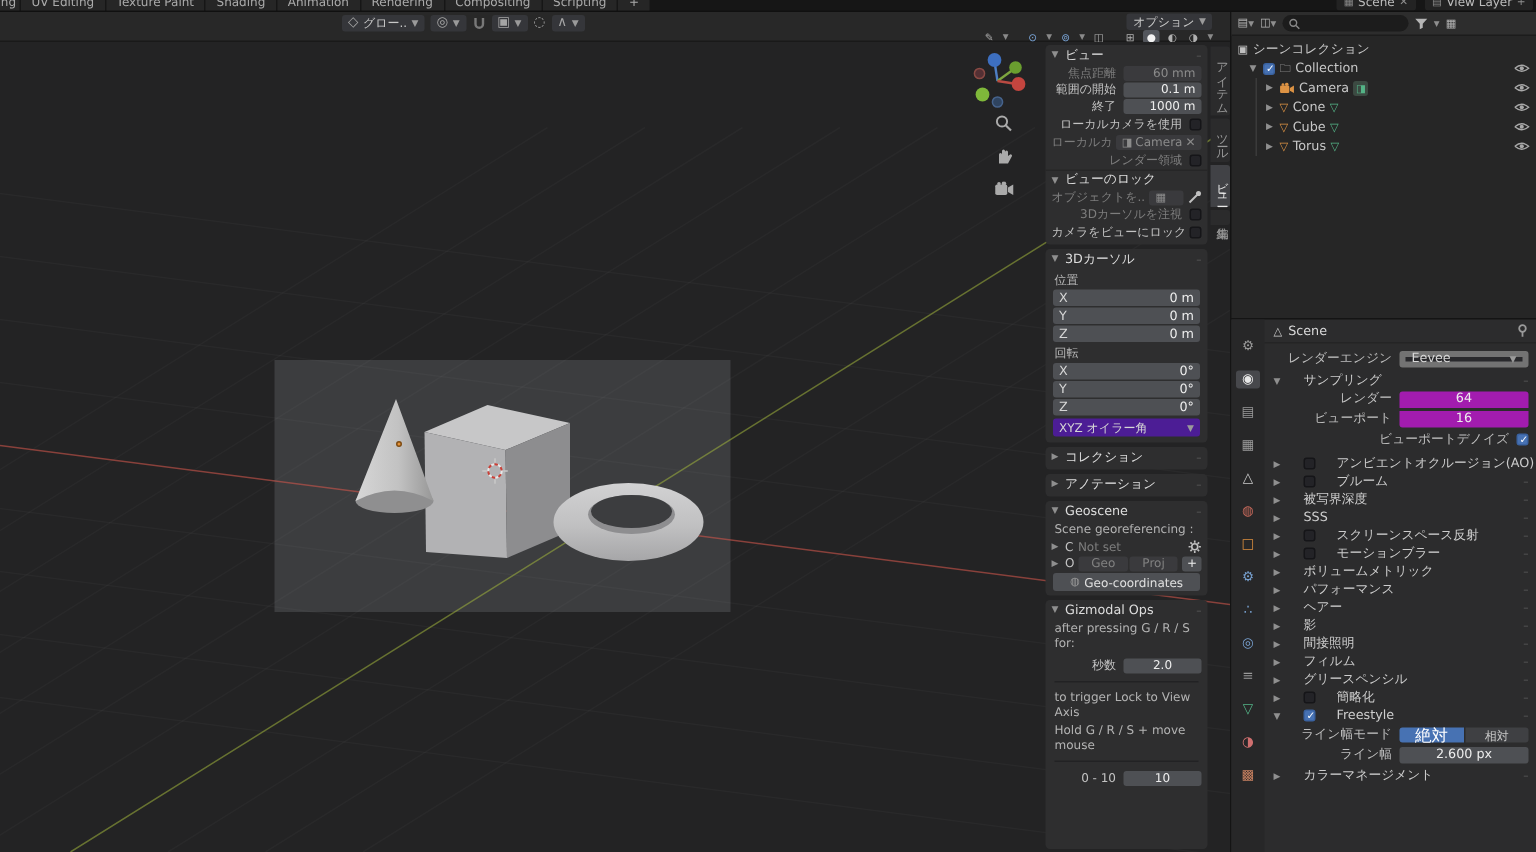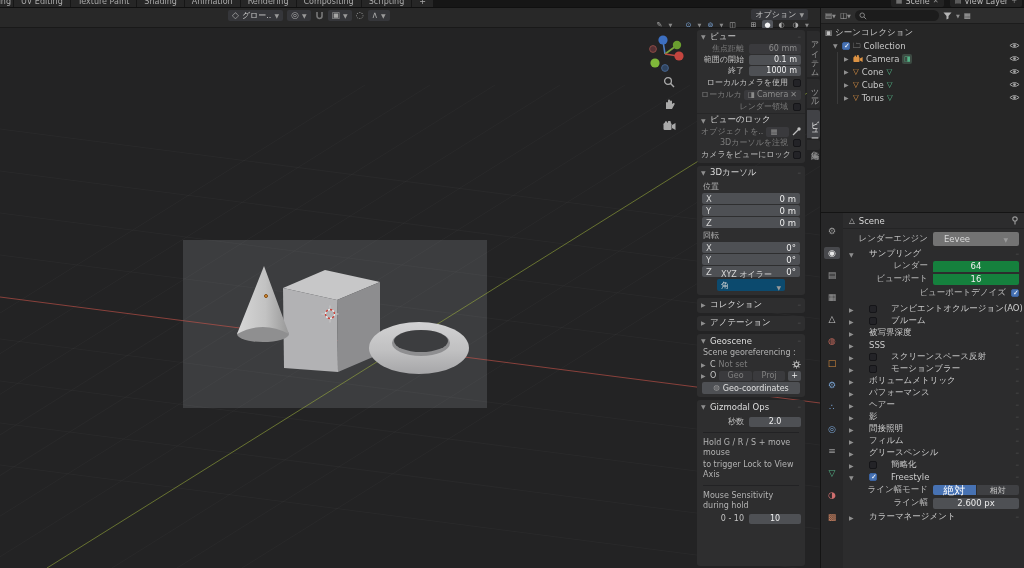--- a/index.html
+++ b/index.html
@@ -54,21 +54,21 @@
 .pf.ctr{justify-content:center}
 .pf.dis{background:#3a3a3d;color:#8b8b8b}
 .dis-t{color:#7d7d7d}
 .cb{width:8px;height:8px;background:#232327;border:1px solid #151518;border-radius:2px;flex:none;position:relative}
 .cb.on{background:#4772b3;border-color:#3a62a0}
 .cb.on::after{content:"✓";position:absolute;left:1px;top:-1px;font-size:7px;color:#fff}
 .xyz{display:flex;flex-direction:column;gap:1px;padding:0 5px}
 .xyz .pf{height:11px;justify-content:space-between}
 .xlab{color:#d6d6d6}
 .slabel{padding:2px 6px 1px;color:#b9b9b9;font-size:8px}
-.ddown{margin:2px 20px;background:#0c4a6e;border-radius:2px;height:12px;display:flex;align-items:flex-end;padding:0 4px;color:#d5d5d5;font-size:8px}
+.ddown{margin:2px 5px;background:#4c1d95;border-radius:2px;height:12px;display:flex;align-items:center;padding:0 4px;color:#d5d5d5;font-size:8px}
 .ddown .ar{margin-left:auto;font-size:6px;color:#9a9a9a}
 .txt{padding:1px 6px;color:#b3b3b3;font-size:8px;line-height:10px}
 .hr{border-top:1px solid #222224;margin:4px 6px}
 .gbtn{margin:1px 5px;background:#4e5054;border-radius:2px;height:12px;display:flex;align-items:center;justify-content:center;gap:3px;color:#e0e0e0;font-size:8px}
 .segsm{display:flex;gap:1px}
 .segsm .sg{background:#3a3a3d;color:#808080;border-radius:2px;height:10px;display:flex;align-items:center;justify-content:center;padding:0 6px;font-size:8px}
 
 
 .sidetabs{left:807px;top:28px;width:13px;height:540px;display:flex;flex-direction:column;gap:2px;padding-top:3px}
 .stab{writing-mode:vertical-rl;font-size:8px;color:#9a9a9a;background:#2b2b2c;border-radius:0 2px 2px 0;padding:5px 1px;text-align:center}
@@ -87,22 +87,22 @@
 
 
 .props{left:820px;top:212px;width:204px;height:356px;background:#2c2c2d;border-left:1px solid #141414;border-top:1px solid #141414}
 .ptabs{position:absolute;left:0;top:0;width:22px;height:356px;background:#272728;display:flex;flex-direction:column;align-items:center;padding-top:12px;gap:10px}
 .ptab{width:16px;height:12px;display:flex;align-items:center;justify-content:center;font-size:9px;color:#9a9a9a}
 .ptab.act{background:#47484c;border-radius:2px;color:#e8e8e8}
 .pcontent{position:absolute;left:22px;top:0;width:182px;height:356px}
 .pchead{height:16px;display:flex;align-items:center;gap:4px;padding:0 6px;border-bottom:1px solid #242425;color:#d8d8d8}
 .prow2{display:flex;height:12px;align-items:center;padding:0 6px;font-size:8.5px}
 .plab{flex:1;text-align:right;color:#bfbfbf;padding-right:5px;white-space:nowrap;overflow:hidden}
-.pfld2{width:86px;flex:none;background:#15803d;border-radius:2px;height:11px;display:flex;align-items:center;justify-content:center;color:#ededed}
-.dd2{width:86px;flex:none;background:#29292c;border:7px solid #737373;border-radius:2px;height:11px;display:flex;align-items:center;padding:0 4px;color:#d8d8d8}
+.pfld2{width:86px;flex:none;background:#a21caf;border-radius:2px;height:11px;display:flex;align-items:center;justify-content:center;color:#ededed}
+.dd2{width:86px;flex:none;background:#29292c;border:4px solid #737373;border-radius:2px;height:11px;display:flex;align-items:center;padding:0 4px;color:#d8d8d8}
 .dd2 .ar{margin-left:auto;font-size:6px;color:#9a9a9a}
 .sect{display:flex;align-items:center;height:12px;padding:0 6px;gap:14px;color:#cdcdcd;font-size:8.5px;white-space:nowrap;overflow:hidden}
 .seg2{width:86px;flex:none;display:flex;gap:1px;height:10px}
 .seg2 .a{flex:1;background:#4772b3;color:#fff;border-radius:2px 0 0 2px;display:flex;align-items:center;justify-content:center;font-size:11px}
 .seg2 .b{flex:1;background:#3f4043;color:#c6c6c6;border-radius:0 2px 2px 0;display:flex;align-items:center;justify-content:center;font-size:8px}
 svg{display:block}
 </style>
 </head>
 <body>
 
@@ -448,29 +448,29 @@
         <span>Geo-coordinates</span>
       </div>
     </div>
 
     <div class="pbox" style="flex:1">
       <div class="phead">
         <span class="tri">▼</span>
         <span>Gizmodal Ops</span>
         <span class="pd">–</span>
       </div>
+      <div class="txt">after pressing G / R / S for:</div>
       <div class="prow" style="margin-top:2px">
           <span class="plr">秒数</span>
           <span class="pf ctr">2.0</span>
         </div>
       <div class="hr"></div>
+      <div class="txt">to trigger Lock to View Axis</div>
       <div class="txt">Hold G / R / S + move mouse</div>
-      <div class="txt">to trigger Lock to View Axis</div>
       <div class="hr"></div>
-      <div class="txt">Mouse Sensitivity during hold</div>
       <div class="prow">
           <span class="plr">0 - 10</span>
           <span class="pf ctr">10</span>
         </div>
 
     </div>
   </div>
 
   <div class="abs sidetabs">
     <div class="stab">アイテム</div>

